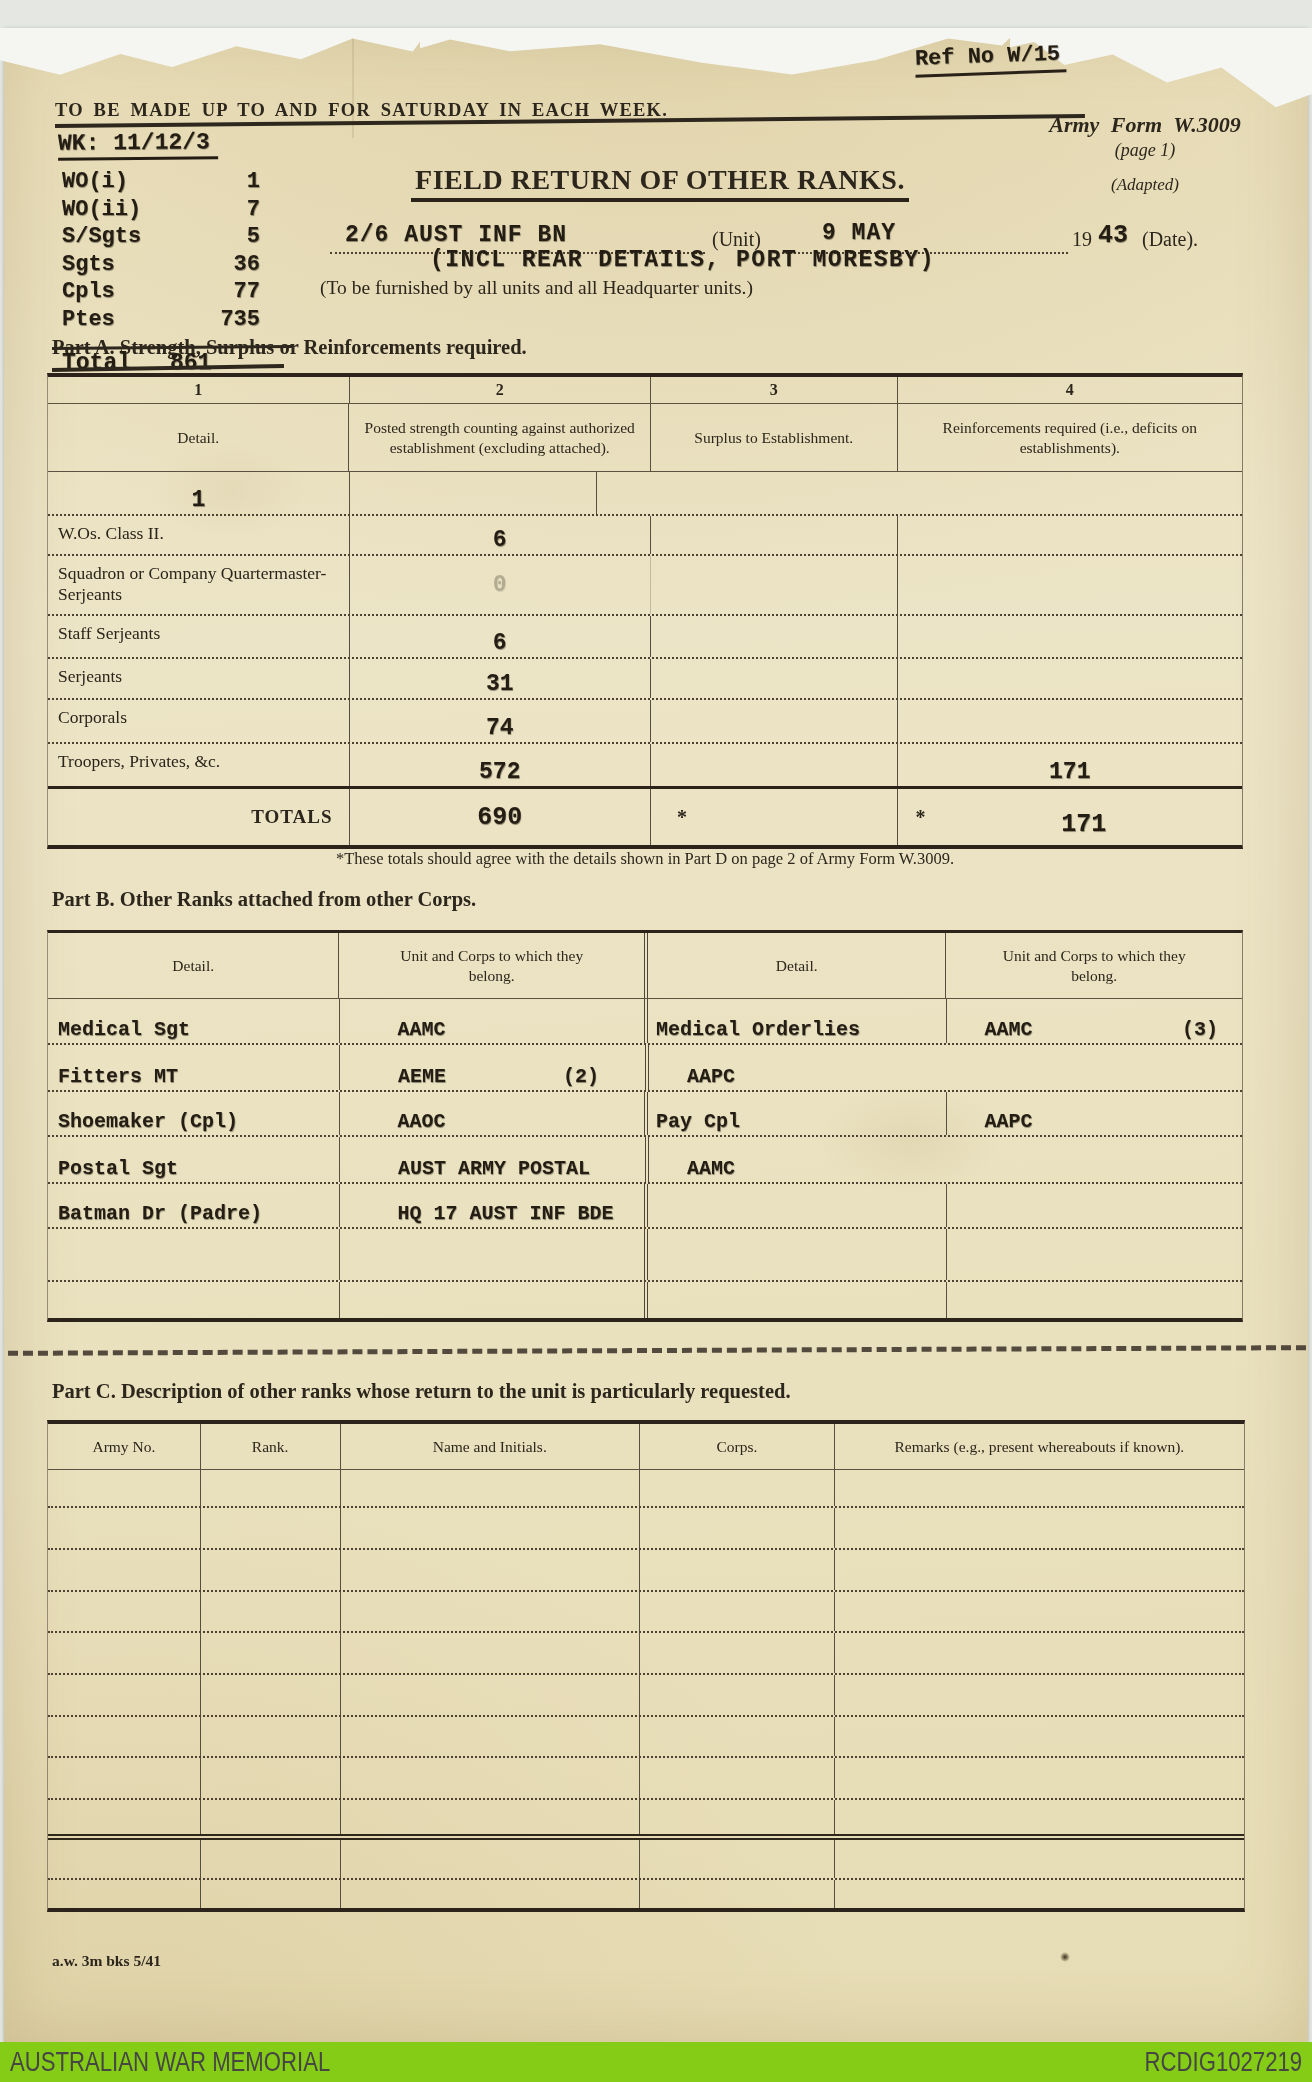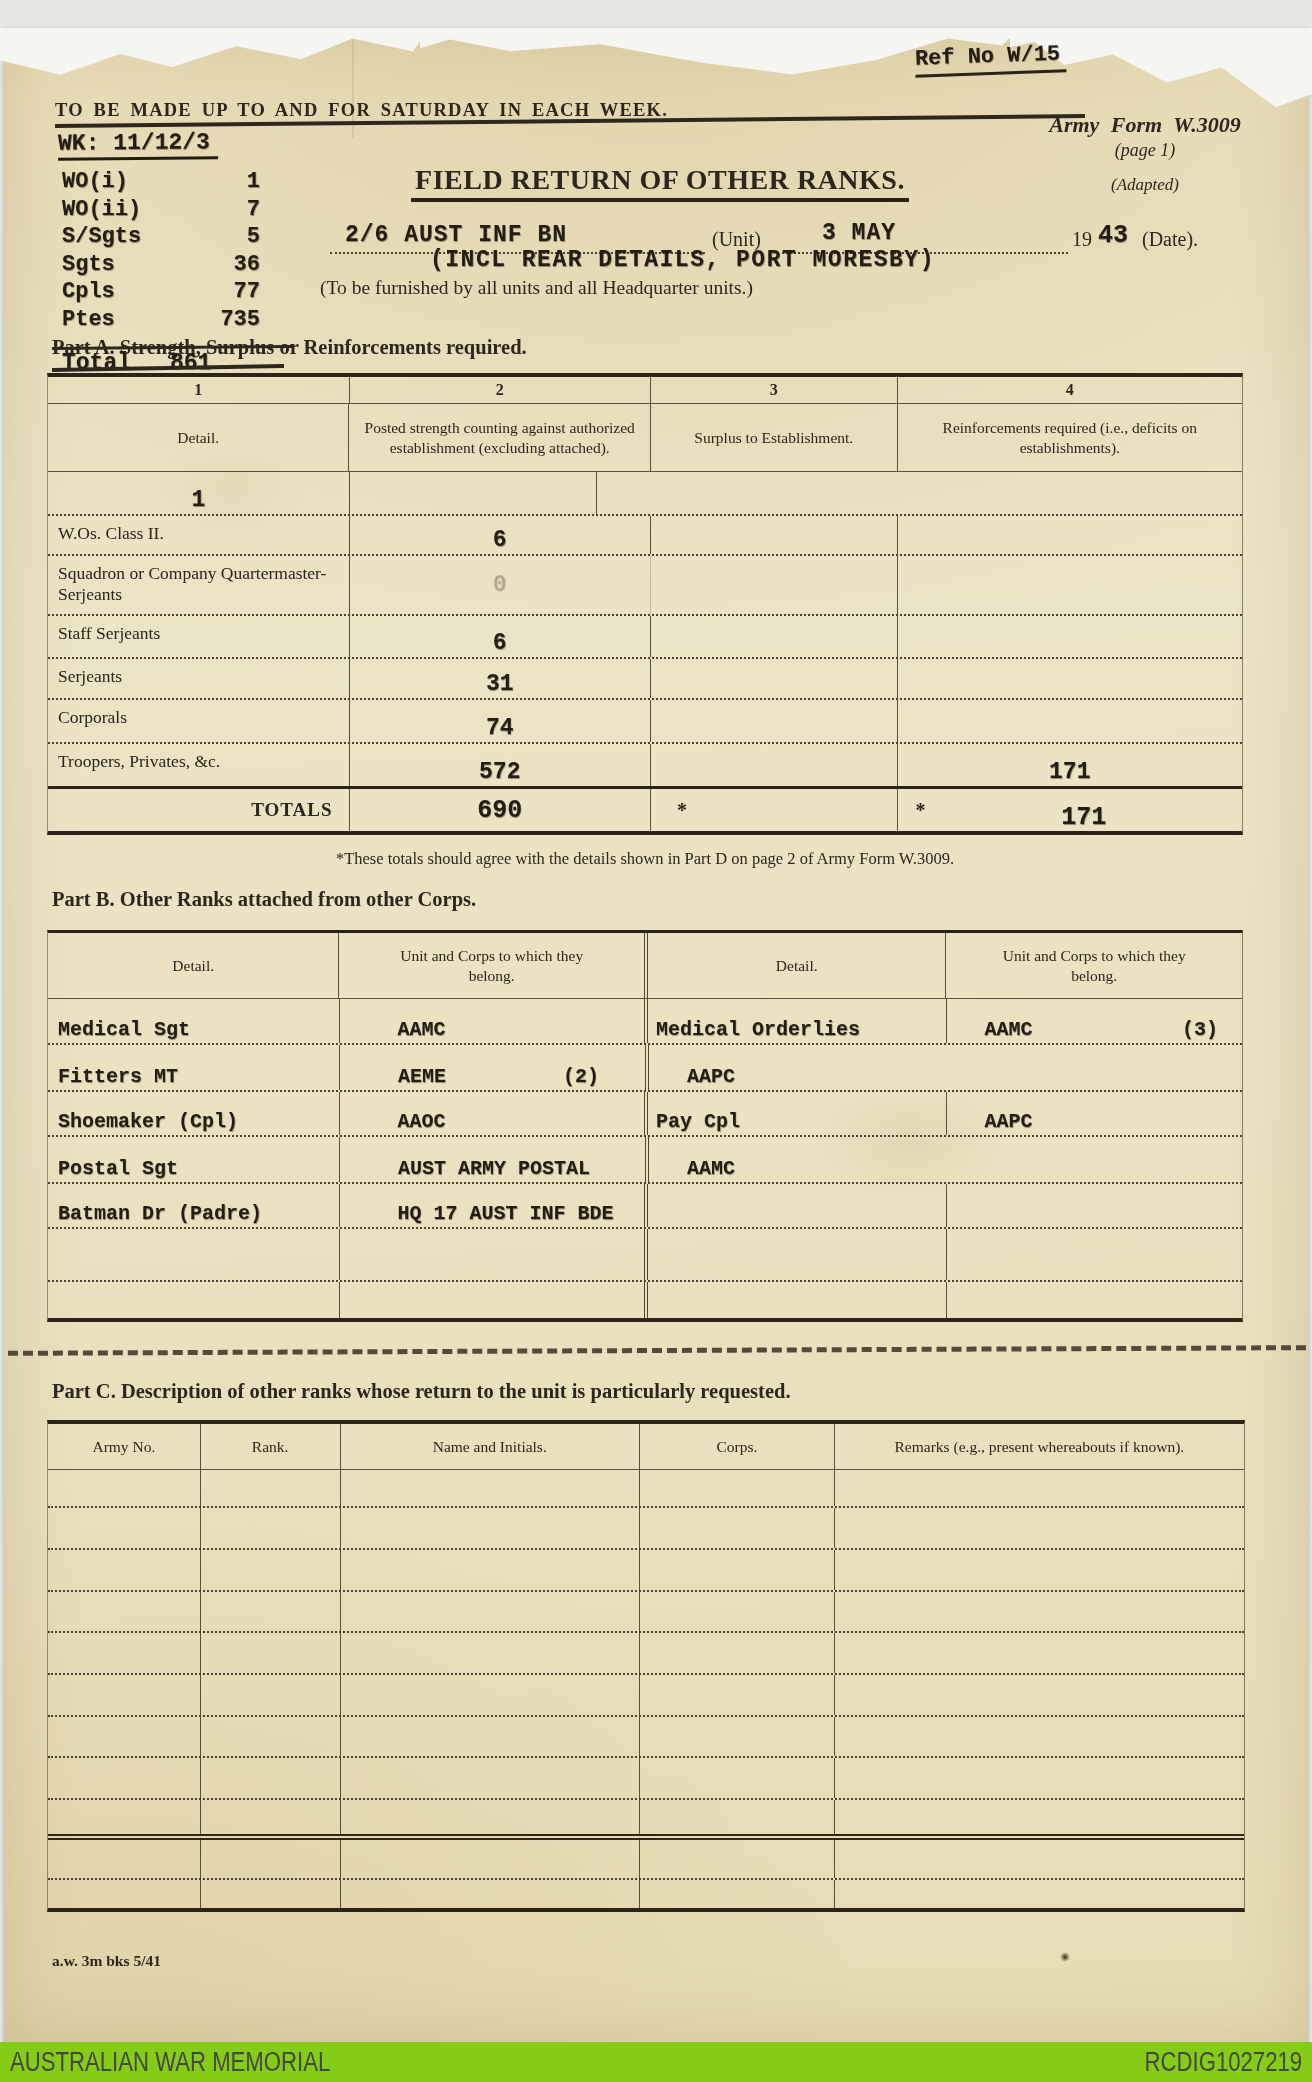--- a/index.html
+++ b/index.html
@@ -118,21 +118,21 @@
   <div style="display:flex;line-height:27.5px;">
     <span class="typed" style="font-size:22px;width:118px;">Ptes</span>
     <span class="typed" style="font-size:22px;width:80px;text-align:right;">735</span>
   </div>
 </div>
 
 <div class="abs dot-line" style="left:330px;top:228px;width:375px;height:24px;"></div>
 <div class="abs typed t23" style="left:345px;top:224px;letter-spacing:1px;">2/6 AUST INF BN</div>
 <div class="abs print" style="left:712px;top:228px;font-size:20px;">(Unit)</div>
 <div class="abs dot-line" style="left:782px;top:228px;width:286px;height:24px;"></div>
-<div class="abs typed t23" style="left:822px;top:222px;letter-spacing:1px;">3 MAY</div>
+<div class="abs typed t23" style="left:822px;top:222px;letter-spacing:1px;">9 MAY</div>
 <div class="abs print" style="left:1072px;top:228px;font-size:20px;">19</div>
 <div class="abs typed" style="left:1098px;top:221px;font-size:25px;">43</div>
 <div class="abs print" style="left:1142px;top:228px;font-size:20px;">(Date).</div>
 <div class="abs typed t23" style="left:430px;top:249px;letter-spacing:1.5px;">(INCL REAR DETAILS, PORT MORESBY)</div>
 <div class="abs print" style="left:320px;top:277px;font-size:19.5px;">(To be furnished by all units and all Headquarter units.)</div>
 
 <div class="abs print b" style="left:52px;top:336px;font-size:20.5px;">Part A.   Strength, Surplus or Reinforcements required.</div>
 <div class="abs strike" style="left:52px;top:347px;width:242px;height:3px;transform:rotate(-0.5deg);"></div>
 <div class="abs" style="left:62px;top:352px;display:flex;">
   <span class="typed t23" style="width:108px;">Total</span>
@@ -189,21 +189,21 @@
     <div class="c a3"></div>
     <div class="c a4"></div>
   </div>
   <div class="row heavy" style="height:45px;">
     <div class="c detail a1">Troopers, Privates, &amp;c.</div>
     <div class="c cb typed t23 a2">572</div>
     <div class="c a3"></div>
     <div class="c cb typed t23 a4">171</div>
   </div>
 
-  <div class="row" style="height:42px;">
+  <div class="row" style="height:56px;">
     <div class="c a1" style="align-items:center;justify-content:flex-end;padding-right:16px;">
       <span class="print b" style="font-size:19px;letter-spacing:1px;">TOTALS</span>
     </div>
     <div class="c cc typed t25 a2">690</div>
     <div class="c a3" style="align-items:center;padding-left:26px;">
       <span class="print b" style="font-size:20px;">*</span>
     </div>
     <div class="c a4" style="align-items:center;">
       <span class="print b" style="font-size:20px;padding-left:18px;">*</span>
       <span class="typed t25" style="margin:14px auto 0 auto;">171</span>

